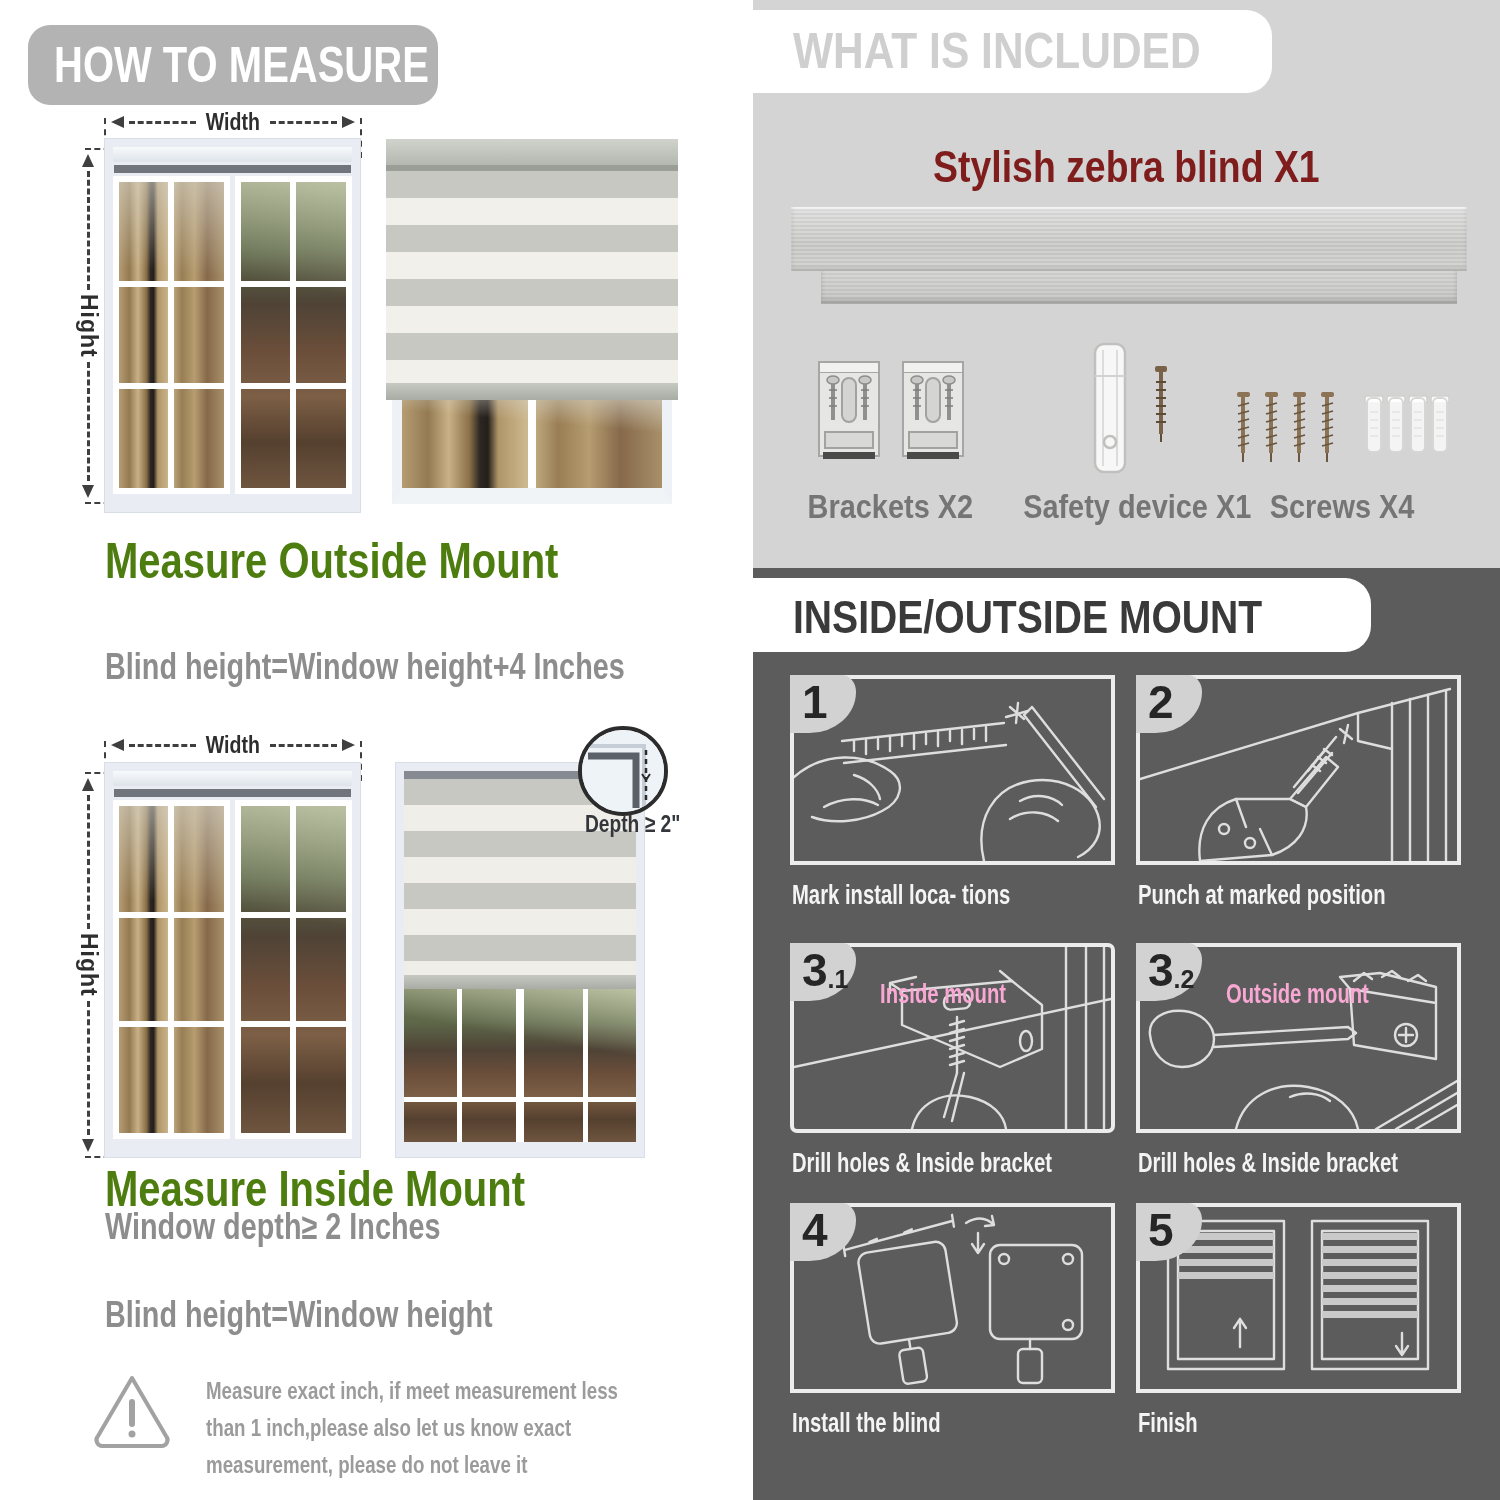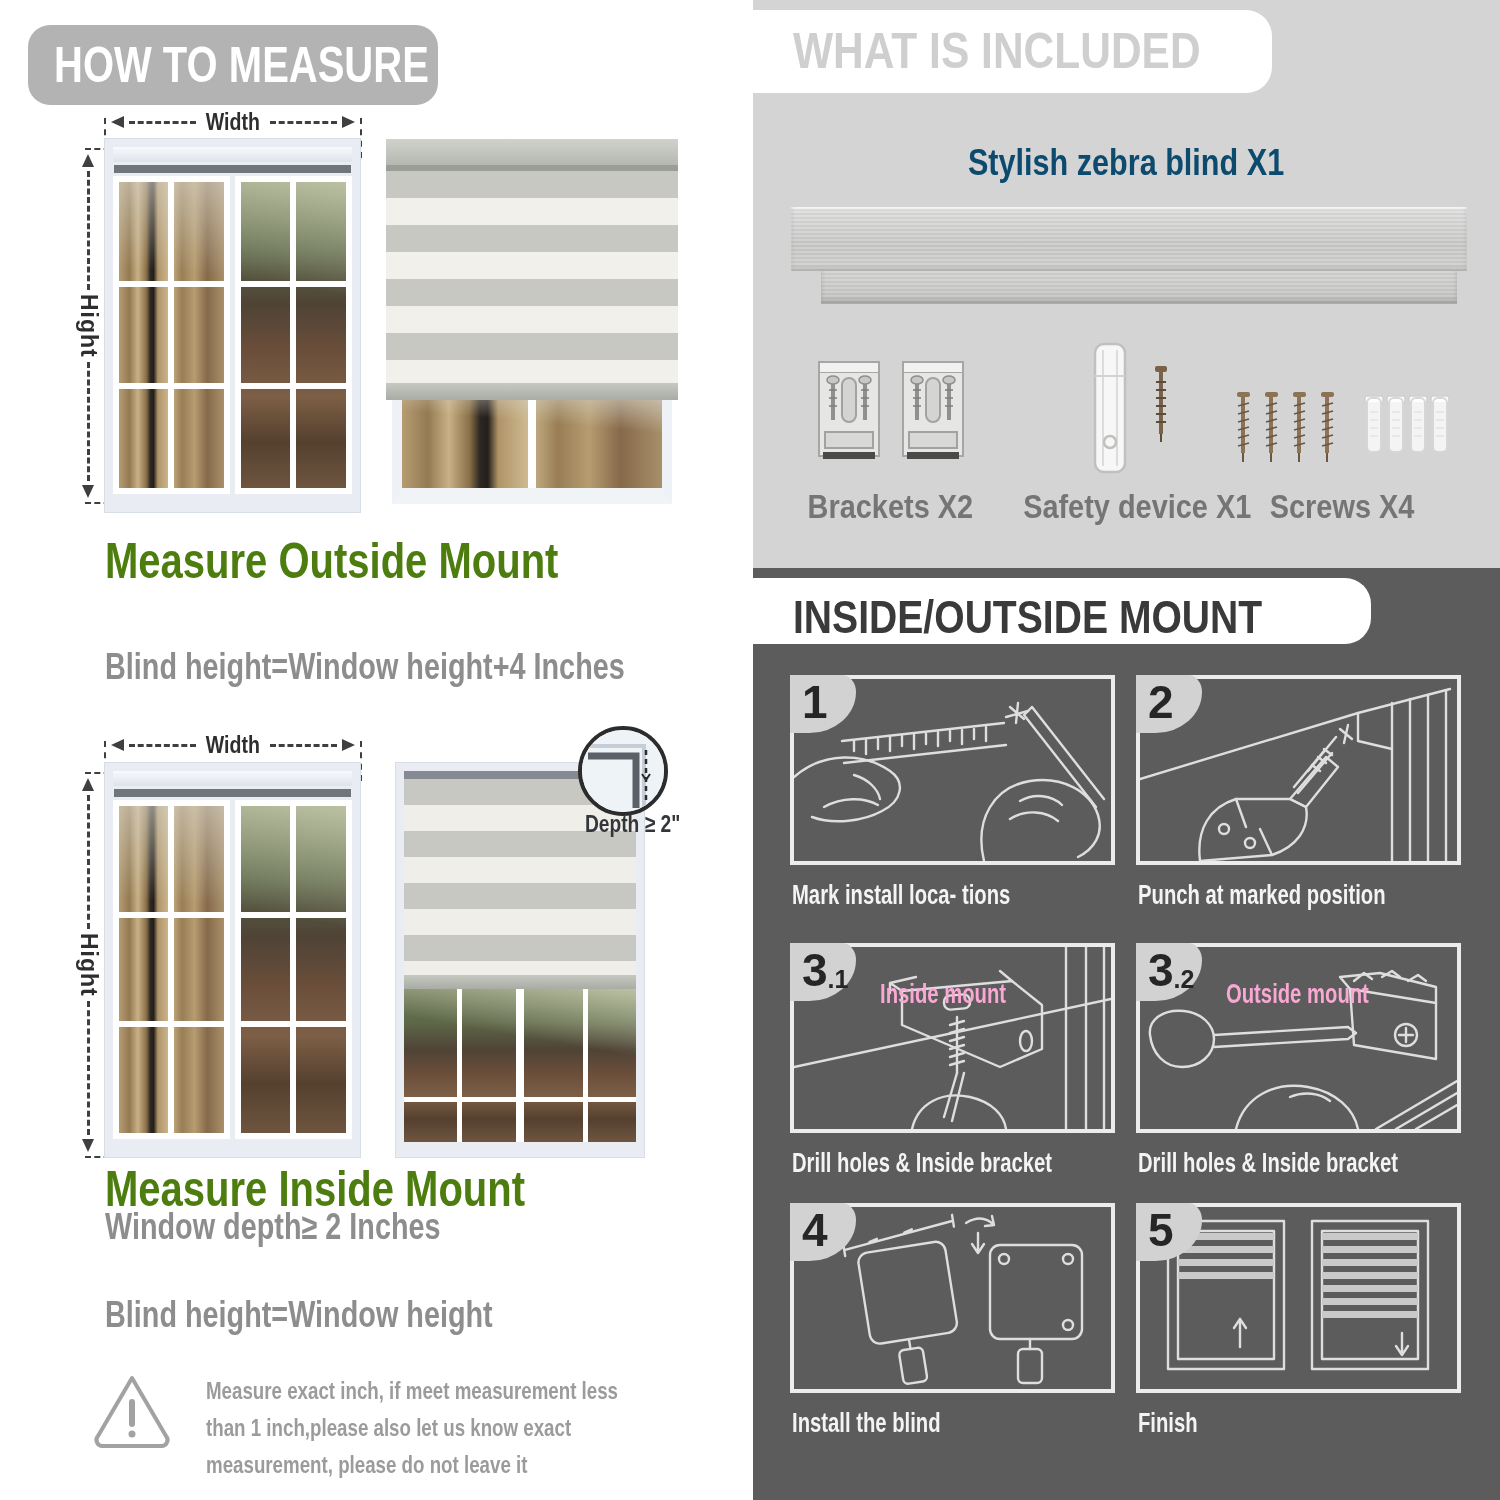--- a/index.html
+++ b/index.html
@@ -58,31 +58,31 @@
   .magnifier{width:90px;height:90px;border:4px solid #2c2c2c;border-radius:50%;background:#f2f6fa;overflow:hidden;box-sizing:border-box;}
   .depth-label{width:150px;text-align:center;font-size:24px;font-weight:bold;color:#33363b;}
 
   .warning{display:flex;gap:34px;align-items:flex-start;}
   .wtext{width:560px;font-size:24px;font-weight:bold;color:#9b9b9b;line-height:37px;transform:scaleX(.78);transform-origin:0 0;}
 
   
   .included{left:753px;top:0;width:747px;height:568px;background:#d4d4d4;}
   .inc-header{left:0;top:10px;width:519px;height:83px;background:#fff;border-radius:0 26px 26px 0;
     color:#cfcfcf;font-size:50px;font-weight:bold;line-height:83px;padding-left:40px;box-sizing:border-box;}
-  .inc-blind-label{left:0;right:0;top:142px;text-align:center;font-size:36px;font-weight:bold;color:#0c4a6e;}
+  .inc-blind-label{left:0;right:0;top:142px;text-align:center;font-size:44px;font-weight:bold;color:#7f1d1d;}
   .rail1{left:38px;top:207px;width:676px;height:64px;background:
     repeating-linear-gradient(180deg,rgba(255,255,255,.14) 0 2px,rgba(0,0,0,.03) 2px 4px),
     linear-gradient(180deg,#dedede,#c8c8c6 60%,#d0d0ce);box-shadow:inset 0 -3px 5px rgba(0,0,0,.14),inset 0 2px 2px rgba(255,255,255,.7);}
   .rail2{left:68px;top:271px;width:636px;height:33px;background:
     repeating-linear-gradient(180deg,rgba(255,255,255,.12) 0 2px,rgba(0,0,0,.03) 2px 4px),
     linear-gradient(180deg,#d2d2d0,#c2c2c0);box-shadow:inset 0 -4px 5px rgba(0,0,0,.16);}
   .item-label{font-size:34px;font-weight:bold;color:#757575;text-align:center;}
 
   .mount{left:753px;top:568px;width:747px;height:932px;background:#5c5c5c;}
-  .mount-header{left:0;top:10px;width:618px;height:66px;background:#fff;border-radius:0 26px 26px 0;
+  .mount-header{left:0;top:10px;width:618px;height:74px;background:#fff;border-radius:0 26px 26px 0;
     color:#3a3a3a;font-size:46px;font-weight:bold;line-height:78px;padding-left:40px;box-sizing:border-box;}
   .panel{position:absolute;width:325px;height:190px;border:4px solid #ececec;box-sizing:border-box;}
   .badge{position:absolute;left:-4px;top:-4px;width:66px;height:58px;background:#d2d2d2;
     border-radius:0 30% 100% 0 / 0 42% 100% 0;color:#262626;padding:2px 0 0 12px;box-sizing:border-box;}
   .bnum{font-size:46px;font-weight:bold;line-height:50px;}
   .bsub{font-size:25px;font-weight:bold;position:relative;top:2px;}
   .ptitle{position:absolute;left:86px;top:14px;font-size:27px;font-weight:bold;color:#f9a8d4;margin-top:18px;}
   .caption{position:absolute;font-size:27px;font-weight:bold;color:#f4f4f4;}
   .art{position:absolute;inset:0;width:317px;height:182px;}
   .art path,.art rect,.art circle,.art ellipse{fill:none;stroke:#dedede;stroke-width:2.4;stroke-linecap:round;stroke-linejoin:round;}
@@ -369,21 +369,21 @@
         <circle cx="84" cy="150" r="5"></circle>
           <circle cx="110" cy="164" r="5"></circle>
         <path d="M200,50 l12,10 M208,46 l-4,18"></path>
       </svg>
       <div class="badge"><span class="bnum">2</span><span class="bsub"></span></div>
     </div>
     <div class="caption" style="left:385px;top:312px;">
       <span class="cond cx75">Punch at  marked position</span>
     </div>
 
-    <div class="panel" style="left:37px;top:375px;">
+    <div class="panel" style="left:37px;top:375px;border-radius:7px;">
       <svg class="art" viewBox="0 0 317 182">
         <path d="M0,120 L317,52"></path>
         <path d="M272,0 V182 M292,0 V182 M310,0 V182"></path>
         <path d="M108,44 L218,34 L248,58 L248,102 L206,120 L108,78 Z"></path>
         <path d="M108,44 L96,36 L122,30 M218,34 L206,24 M96,36 L96,46"></path>
         <rect x="150" y="48" width="26" height="14" rx="6" transform="rotate(-5 163 55)"></rect>
         <ellipse cx="232" cy="94" rx="6" ry="10"></ellipse>
         <path d="M163,70 V126"></path>
         <path d="M156,78 l14,-4 M156,86 l14,-4 M156,94 l14,-4 M156,102 l14,-4 M156,110 l14,-4 M156,118 l14,-4"></path>
         <path d="M163,126 L150,170 M170,126 L158,174"></path>

